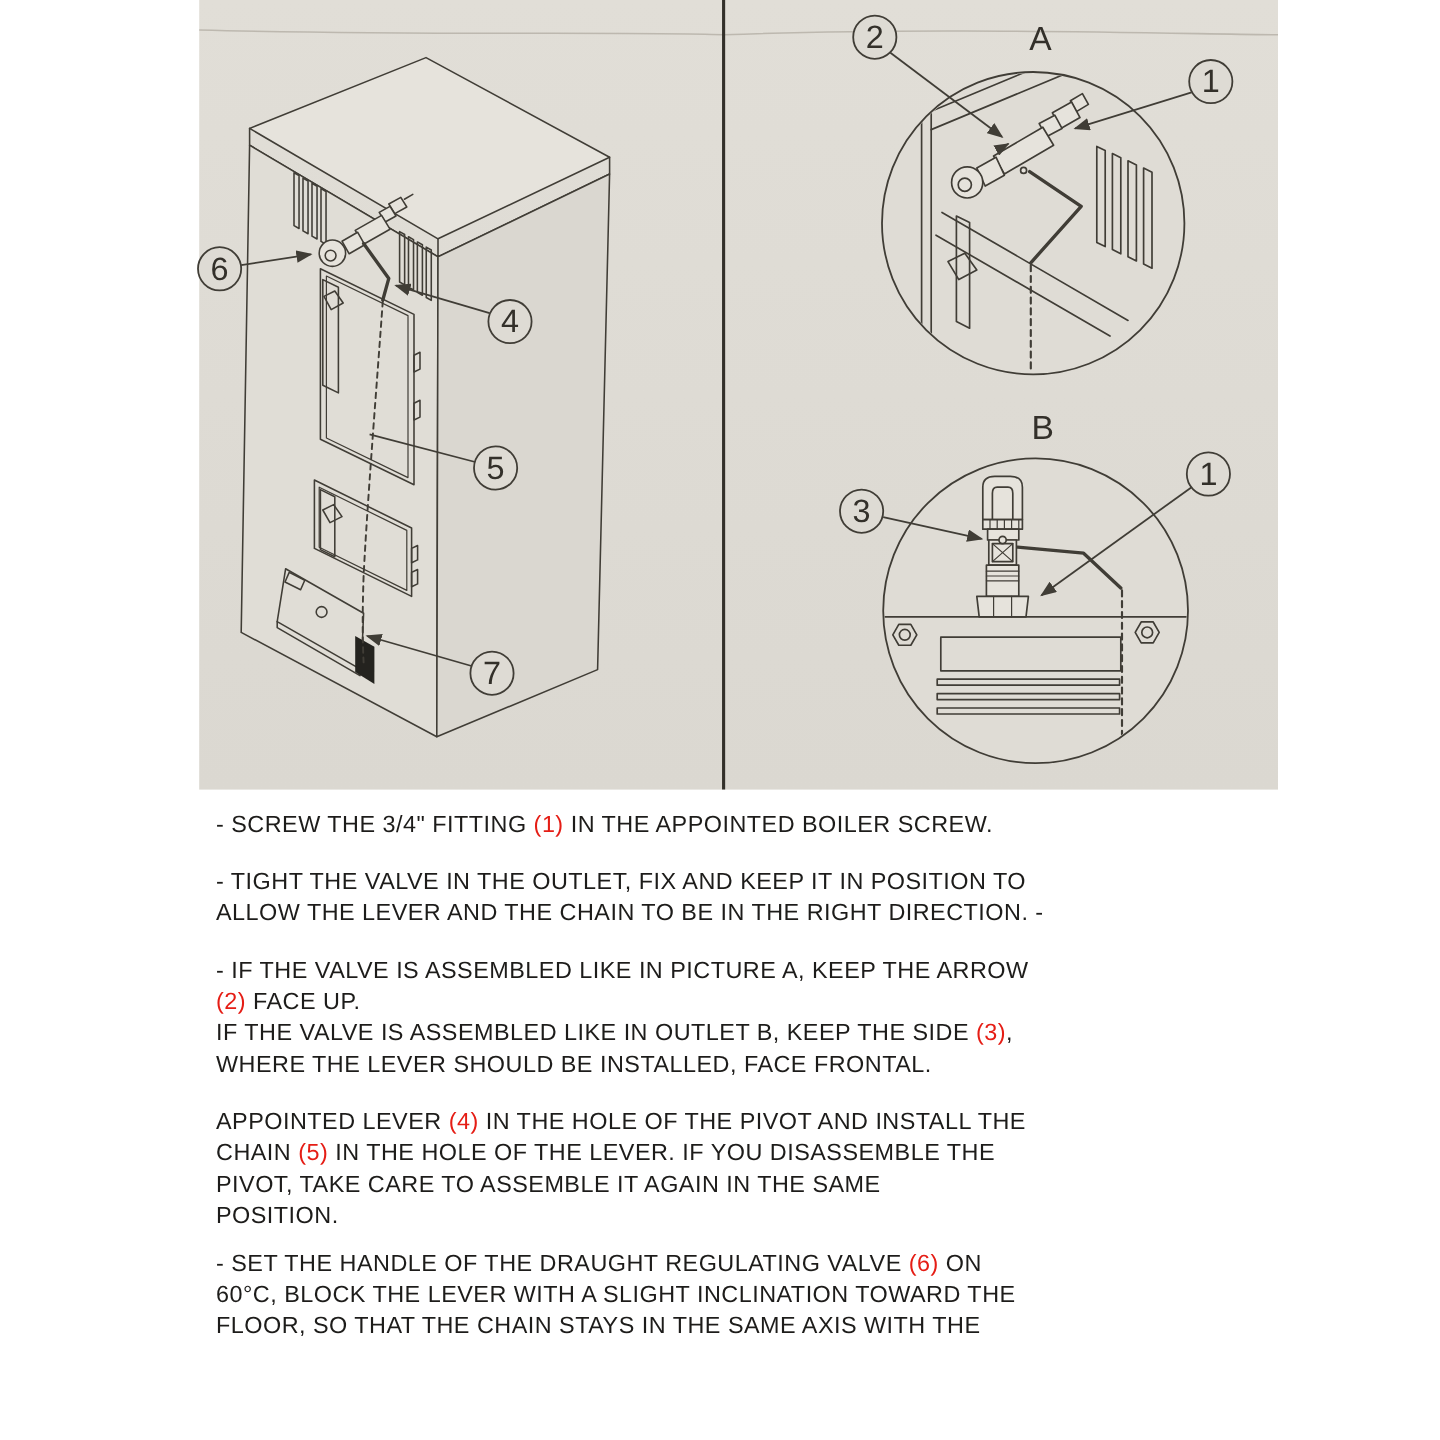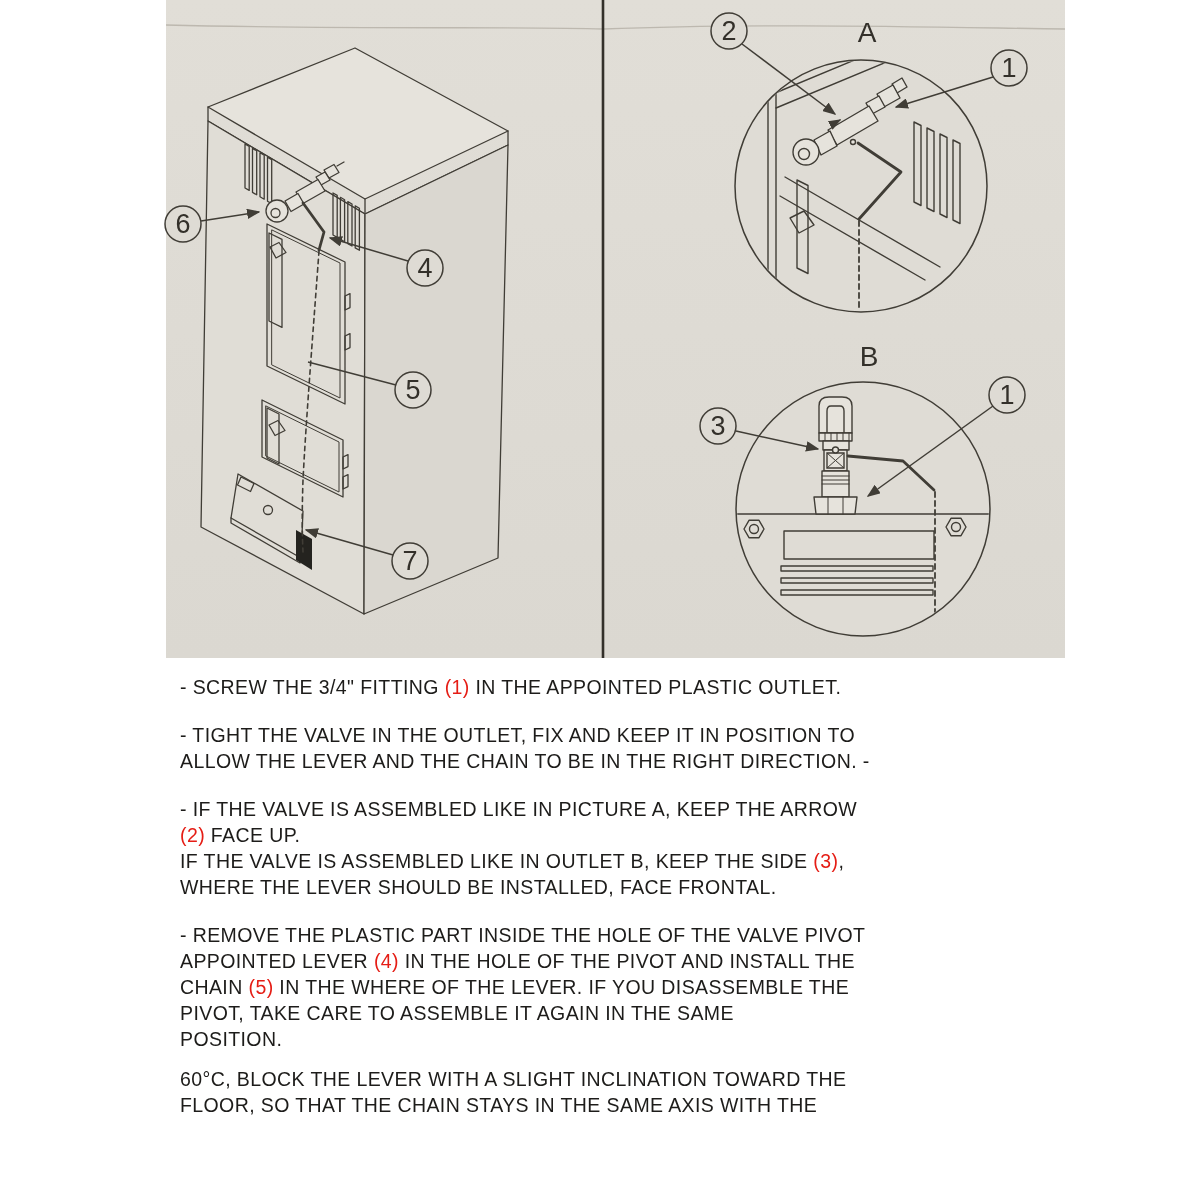--- a/index.html
+++ b/index.html
@@ -207,38 +207,38 @@
     <circle cx="718" cy="426" r="18" fill="#dedbd4"></circle>
     <path d="M993,406 L868,496" marker-end="url(#arr)"></path>
     <circle cx="1007" cy="395" r="18" fill="#dedbd4"></circle>
   </g>
   <text x="718" y="435" class="callout-num">3</text>
   <text x="1007" y="404" class="callout-num">1</text>
 </svg>
 
 <div class="instructions">
   <div class="para">
-    <div class="line"><span class="seg">- SCREW THE 3/4" FITTING </span><span class="seg red">(1)</span><span class="seg"> IN THE APPOINTED PLASTIC OUTLET.</span></div>
+    <div class="line"><span class="seg">- SCREW THE 3/4" FITTING </span><span class="seg red">(1)</span><span class="seg"> IN THE APPOINTED BOILER SCREW.</span></div>
   </div>
   <div class="para">
     <div class="line"><span class="seg">- TIGHT THE VALVE IN THE OUTLET, FIX AND KEEP IT IN POSITION TO</span></div>
     <div class="line"><span class="seg">ALLOW THE LEVER AND THE CHAIN TO BE IN THE RIGHT DIRECTION. -</span></div>
   </div>
   <div class="para">
     <div class="line"><span class="seg">- IF THE VALVE IS ASSEMBLED LIKE IN PICTURE A, KEEP THE ARROW</span></div>
     <div class="line"><span class="seg red">(2)</span><span class="seg"> FACE UP.</span></div>
     <div class="line"><span class="seg">IF THE VALVE IS ASSEMBLED LIKE IN OUTLET B, KEEP THE SIDE </span><span class="seg red">(3)</span><span class="seg">,</span></div>
     <div class="line"><span class="seg">WHERE THE LEVER SHOULD BE INSTALLED, FACE FRONTAL.</span></div>
   </div>
   <div class="para tight">
-    <div class="line"><span class="seg">- REMOVE THE PLASTIC PART INSIDE THE HOLE OF THE VALVE PIVOT</span></div>
     <div class="line"><span class="seg">APPOINTED LEVER </span><span class="seg red">(4)</span><span class="seg"> IN THE HOLE OF THE PIVOT AND INSTALL THE</span></div>
-    <div class="line"><span class="seg">CHAIN </span><span class="seg red">(5)</span><span class="seg"> IN THE WHERE OF THE LEVER. IF YOU DISASSEMBLE THE</span></div>
+    <div class="line"><span class="seg">CHAIN </span><span class="seg red">(5)</span><span class="seg"> IN THE HOLE OF THE LEVER. IF YOU DISASSEMBLE THE</span></div>
     <div class="line"><span class="seg">PIVOT, TAKE CARE TO ASSEMBLE IT AGAIN IN THE SAME</span></div>
     <div class="line"><span class="seg">POSITION.</span></div>
   </div>
   <div class="para tight">
+    <div class="line"><span class="seg">- SET THE HANDLE OF THE DRAUGHT REGULATING VALVE </span><span class="seg red">(6)</span><span class="seg"> ON</span></div>
     <div class="line"><span class="seg">60°C, BLOCK THE LEVER WITH A SLIGHT INCLINATION TOWARD THE</span></div>
     <div class="line"><span class="seg">FLOOR, SO THAT THE CHAIN STAYS IN THE SAME AXIS WITH THE</span></div>
   </div>
 </div>
 
 </div>
 
 </body></html>

